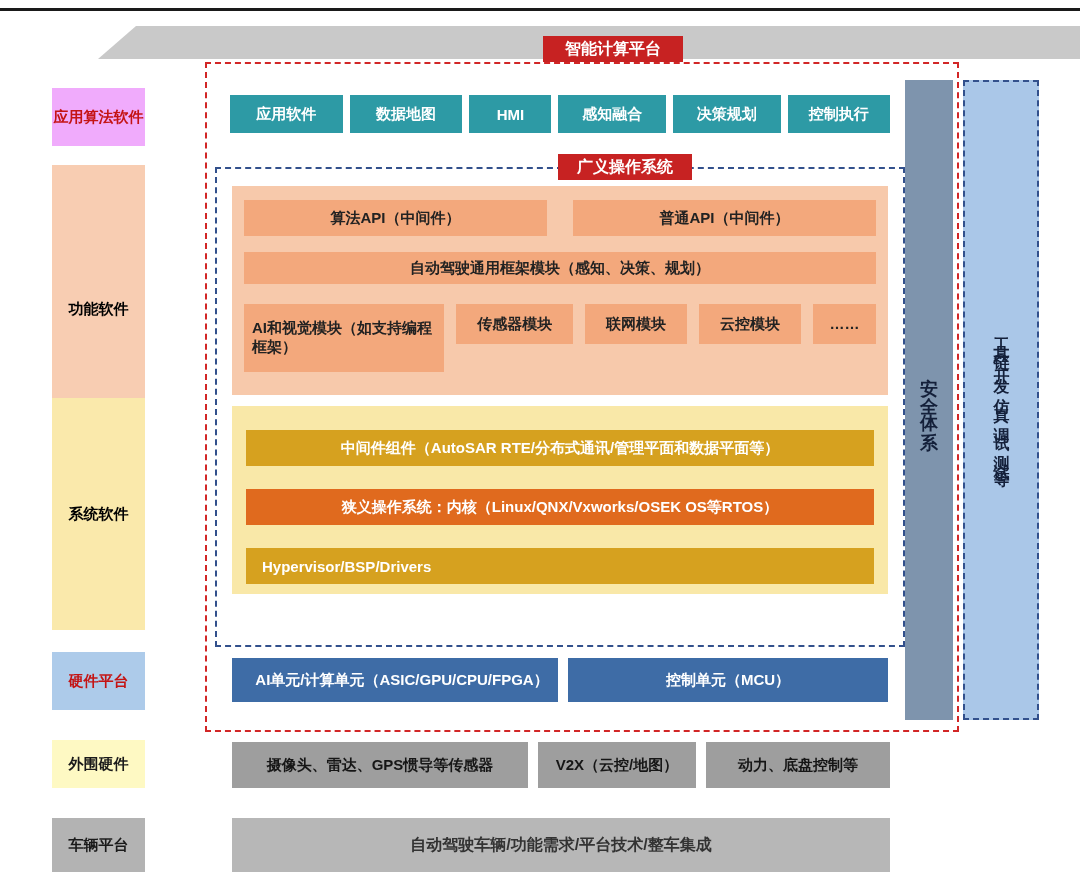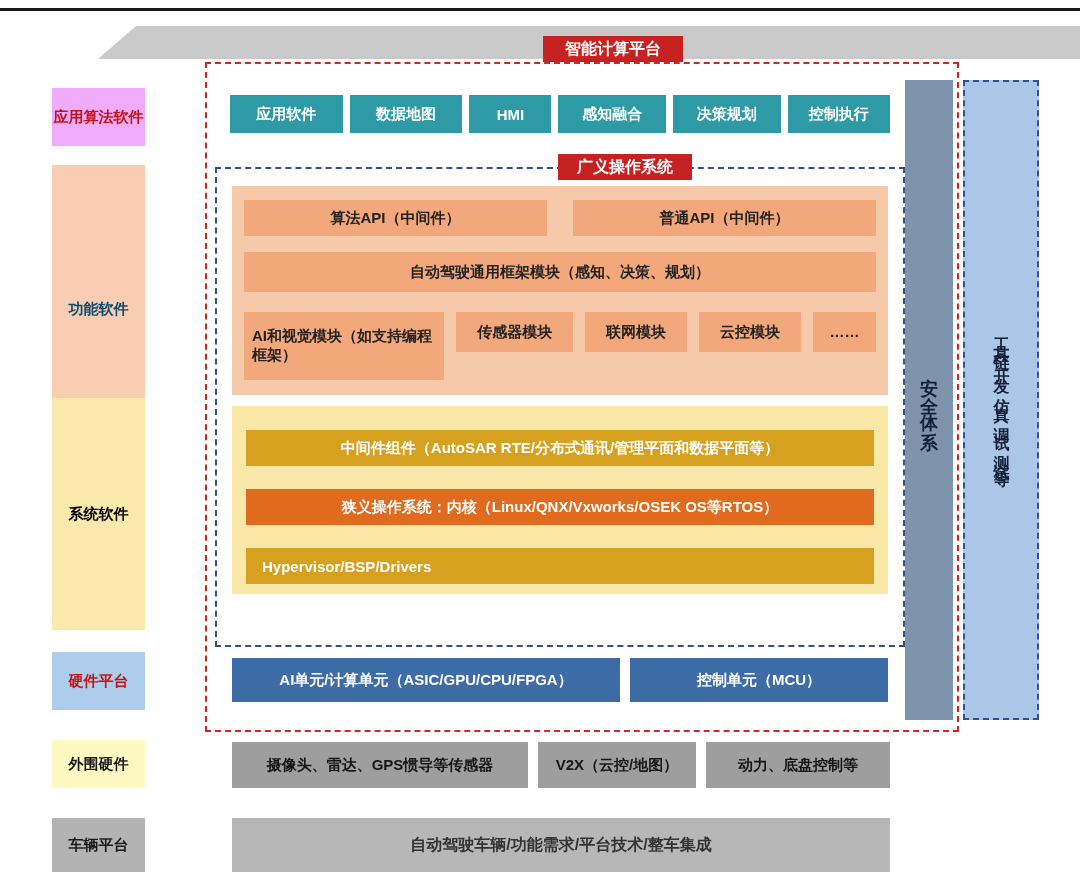--- a/index.html
+++ b/index.html
@@ -11,21 +11,21 @@
   .ribbon{
     position:absolute;left:98px;top:26px;width:982px;height:33px;background:#c9c9c9;
     clip-path:polygon(38px 0,100% 0,100% 100%,0 100%);
   }
   
   .side{
     position:absolute;left:52px;width:93px;display:flex;align-items:center;justify-content:center;
     font-weight:bold;font-size:15px;text-align:center;line-height:1.2;
   }
   .lbl-app  {top:88px;height:58px;background:#f0abfc;color:#c41414;}
-  .lbl-func {top:165px;height:288px;background:#f8cdb2;color:#0c4a6e;}
+  .lbl-func {top:165px;height:288px;background:#f8cdb2;color:#000000;}
   .lbl-sys  {top:398px;height:232px;background:#fae9ab;color:#000000;}
   .lbl-hw   {top:652px;height:58px;background:#adcbea;color:#c41414;}
   .lbl-peri {top:740px;height:48px;background:#fef9c3;color:#1a1a1a;}
   .lbl-veh  {top:818px;height:54px;background:#b3b3b3;color:#1a1a1a;}
   
   .red-dash{position:absolute;left:205px;top:62px;width:750px;height:666px;border:2px dashed #d22626;}
   .blue-dash{position:absolute;left:215px;top:167px;width:686px;height:476px;border:2px dashed #32508c;}
   .tag{
     position:absolute;background:#c72222;color:#ffffff;font-weight:bold;font-size:16px;
     display:flex;align-items:center;justify-content:center;z-index:5;
@@ -42,21 +42,21 @@
   .peach-panel{
     position:absolute;left:232px;top:186px;width:656px;height:209px;background:#f7c9ab;
     box-sizing:border-box;padding:14px 12px 16px 12px;
   }
   .peach-box{
     background:#f3a87c;color:#222222;font-weight:bold;font-size:15px;
     display:flex;align-items:center;justify-content:center;text-align:center;line-height:1.25;
   }
   .api-row{display:flex;gap:26px;height:36px;margin-bottom:16px;}
   .api-row .peach-box{flex:1;}
-  .framework{height:40px;margin-bottom:20px;}
+  .framework{height:32px;margin-bottom:20px;}
   .modules-row{display:flex;gap:12px;align-items:flex-start;}
   .mod-ai{flex:1.9;height:68px;padding:0 8px;box-sizing:border-box;text-align:left;}
   .mod-sm{height:40px;}
   .mod-sensor{flex:1.2;}
   .mod-net{flex:1.05;}
   .mod-cloud{flex:1.05;}
   .mod-dots{flex:0.65;}
   
   .yellow-panel{
     position:absolute;left:232px;top:406px;width:656px;height:188px;background:#f9e8a8;
@@ -68,21 +68,21 @@
   }
   .gold{background:#d6a11f;}
   .orange{background:#e06a1e;}
   .left-text{justify-content:flex-start;padding-left:16px;}
   
   .hw-row{position:absolute;left:232px;top:658px;width:656px;height:44px;display:flex;gap:10px;}
   .hw-box{
     background:#3e6ca6;color:#ffffff;font-weight:bold;font-size:15px;
     display:flex;align-items:center;justify-content:center;
   }
-  .hw-ai{width:388px;}
+  .hw-ai{width:312px;padding-left:14px;}
   .hw-mcu{flex:1;}
   
   .sec-col{
     position:absolute;left:905px;top:80px;width:48px;height:640px;background:#7e94ad;
     writing-mode:vertical-rl;display:flex;align-items:center;justify-content:center;
     font-weight:bold;font-size:18px;letter-spacing:18px;color:#14203a;
   }
   .tool-col{
     position:absolute;left:963px;top:80px;width:76px;height:640px;background:#aac7e8;
     border:2px dashed #32508c;box-sizing:border-box;

